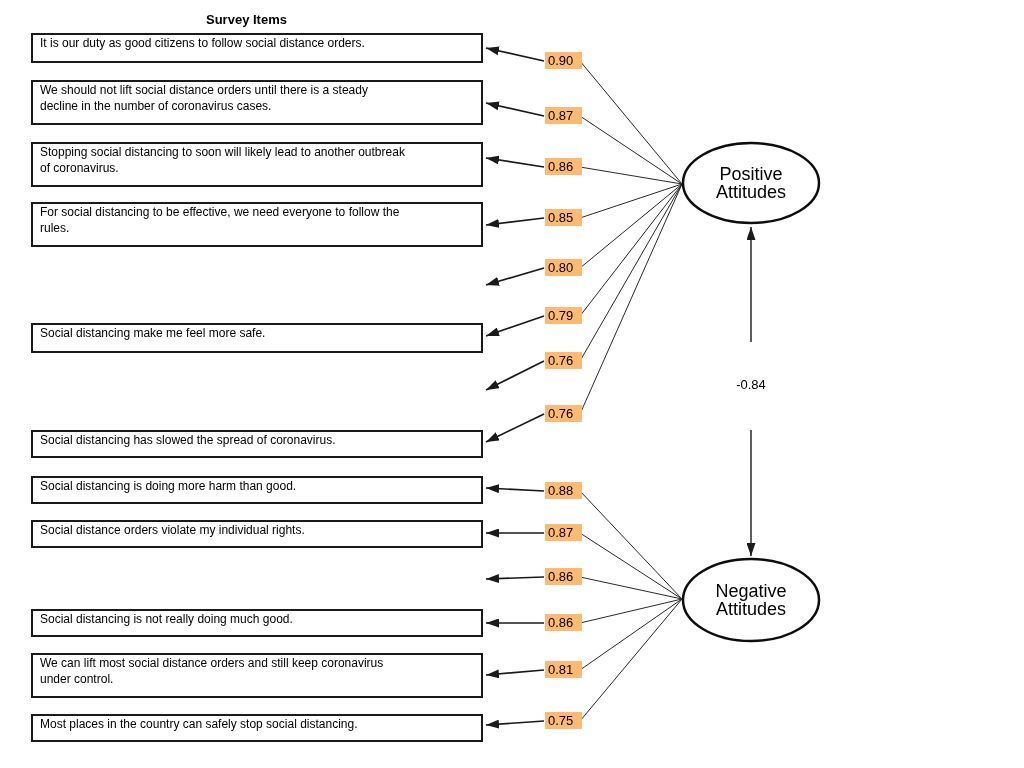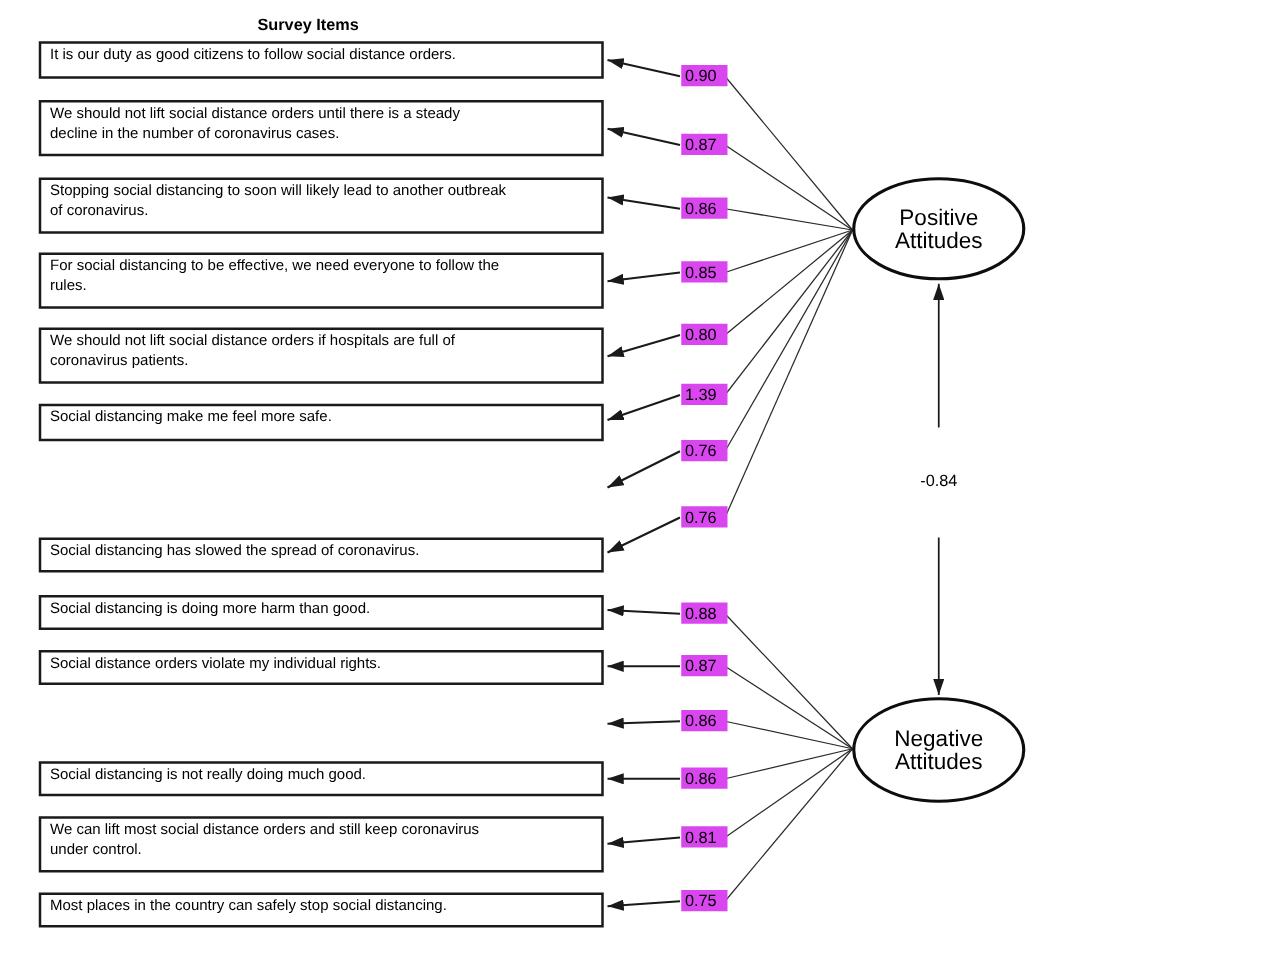--- a/index.html
+++ b/index.html
@@ -40,21 +40,21 @@
   .item-text {
     padding: 0 4px 0 7px;
     font-size: 12px;
     line-height: 16px;
     white-space: pre-line;
   }
   .loading-label {
     position: absolute;
     left: 545px;
     width: 34px;
-    background: #d946ef;
+    background: #fdba74;
     font-size: 13px;
     padding: 1px 0 1px 3px;
     z-index: 3;
     white-space: nowrap;
   }
   .factor-label {
     position: absolute;
     left: 711px;
     width: 80px;
     text-align: center;
@@ -138,24 +138,20 @@
 decline in the number of coronavirus cases.</div>
   </div>
   <div class="item-box" style="top:142px;height:45px">
     <div class="item-text">Stopping social distancing to soon will likely lead to another outbreak
 of coronavirus.</div>
   </div>
   <div class="item-box" style="top:202px;height:45px">
     <div class="item-text">For social distancing to be effective, we need everyone to follow the
 rules.</div>
   </div>
-  <div class="item-box" style="top:262px;height:45px">
-    <div class="item-text">We should not lift social distance orders if hospitals are full of
-coronavirus patients.</div>
-  </div>
   <div class="item-box" style="top:323px;height:30px">
     <div class="item-text">Social distancing make me feel more safe.</div>
   </div>
   <div class="item-box" style="top:430px;height:28px">
     <div class="item-text">Social distancing has slowed the spread of coronavirus.</div>
   </div>
   <div class="item-box" style="top:476px;height:28px">
     <div class="item-text">Social distancing is doing more harm than good.</div>
   </div>
   <div class="item-box" style="top:520px;height:28px">
@@ -170,21 +166,21 @@
   </div>
   <div class="item-box" style="top:714px;height:28px">
     <div class="item-text">Most places in the country can safely stop social distancing.</div>
   </div>
 
   <div class="loading-label" style="top:52px">0.90</div>
   <div class="loading-label" style="top:107px">0.87</div>
   <div class="loading-label" style="top:158px">0.86</div>
   <div class="loading-label" style="top:209px">0.85</div>
   <div class="loading-label" style="top:259px">0.80</div>
-  <div class="loading-label" style="top:307px">1.39</div>
+  <div class="loading-label" style="top:307px">0.79</div>
   <div class="loading-label" style="top:352px">0.76</div>
   <div class="loading-label" style="top:405px">0.76</div>
   <div class="loading-label" style="top:482px">0.88</div>
   <div class="loading-label" style="top:524px">0.87</div>
   <div class="loading-label" style="top:568px">0.86</div>
   <div class="loading-label" style="top:614px">0.86</div>
   <div class="loading-label" style="top:661px">0.81</div>
   <div class="loading-label" style="top:712px">0.75</div>
 
   <div class="factor-label" style="top:165px">Positive Attitudes</div>

